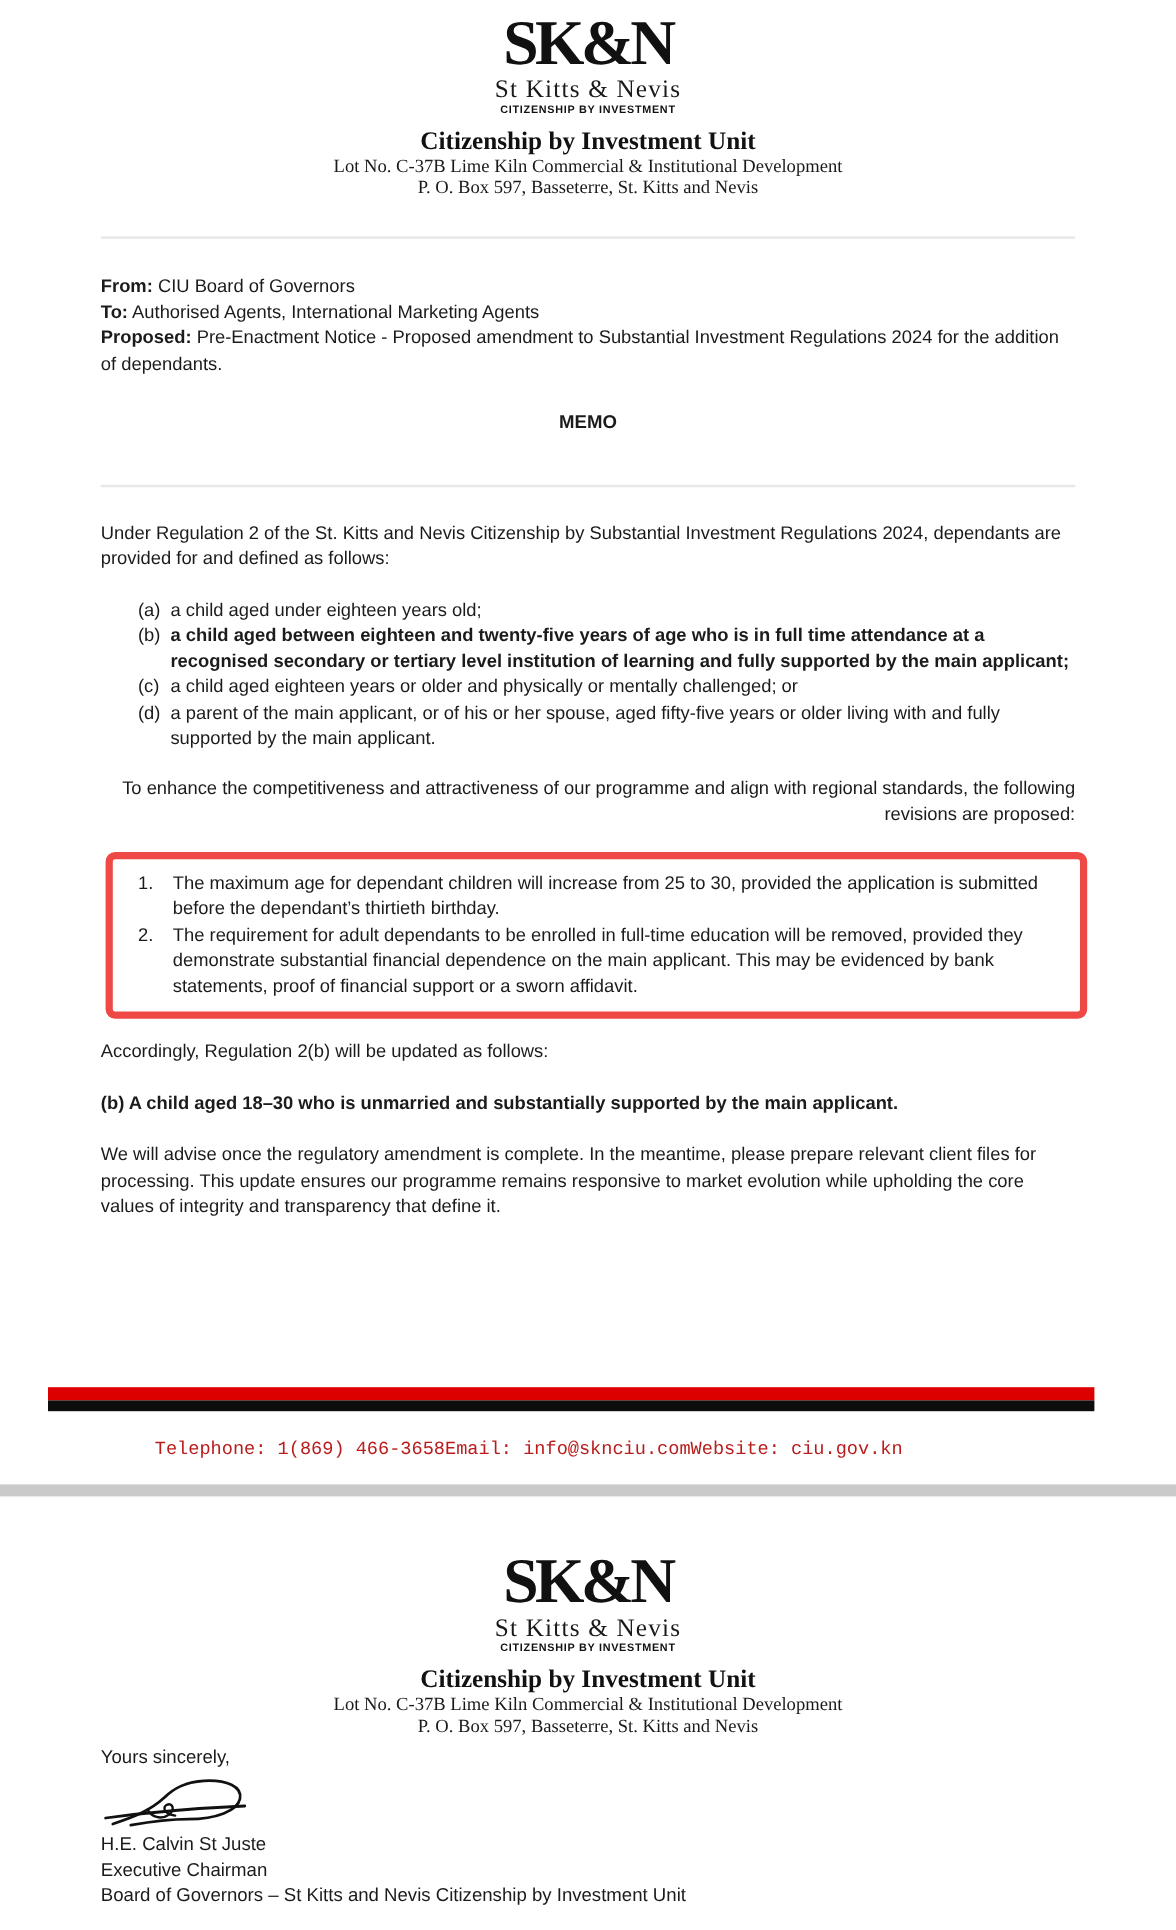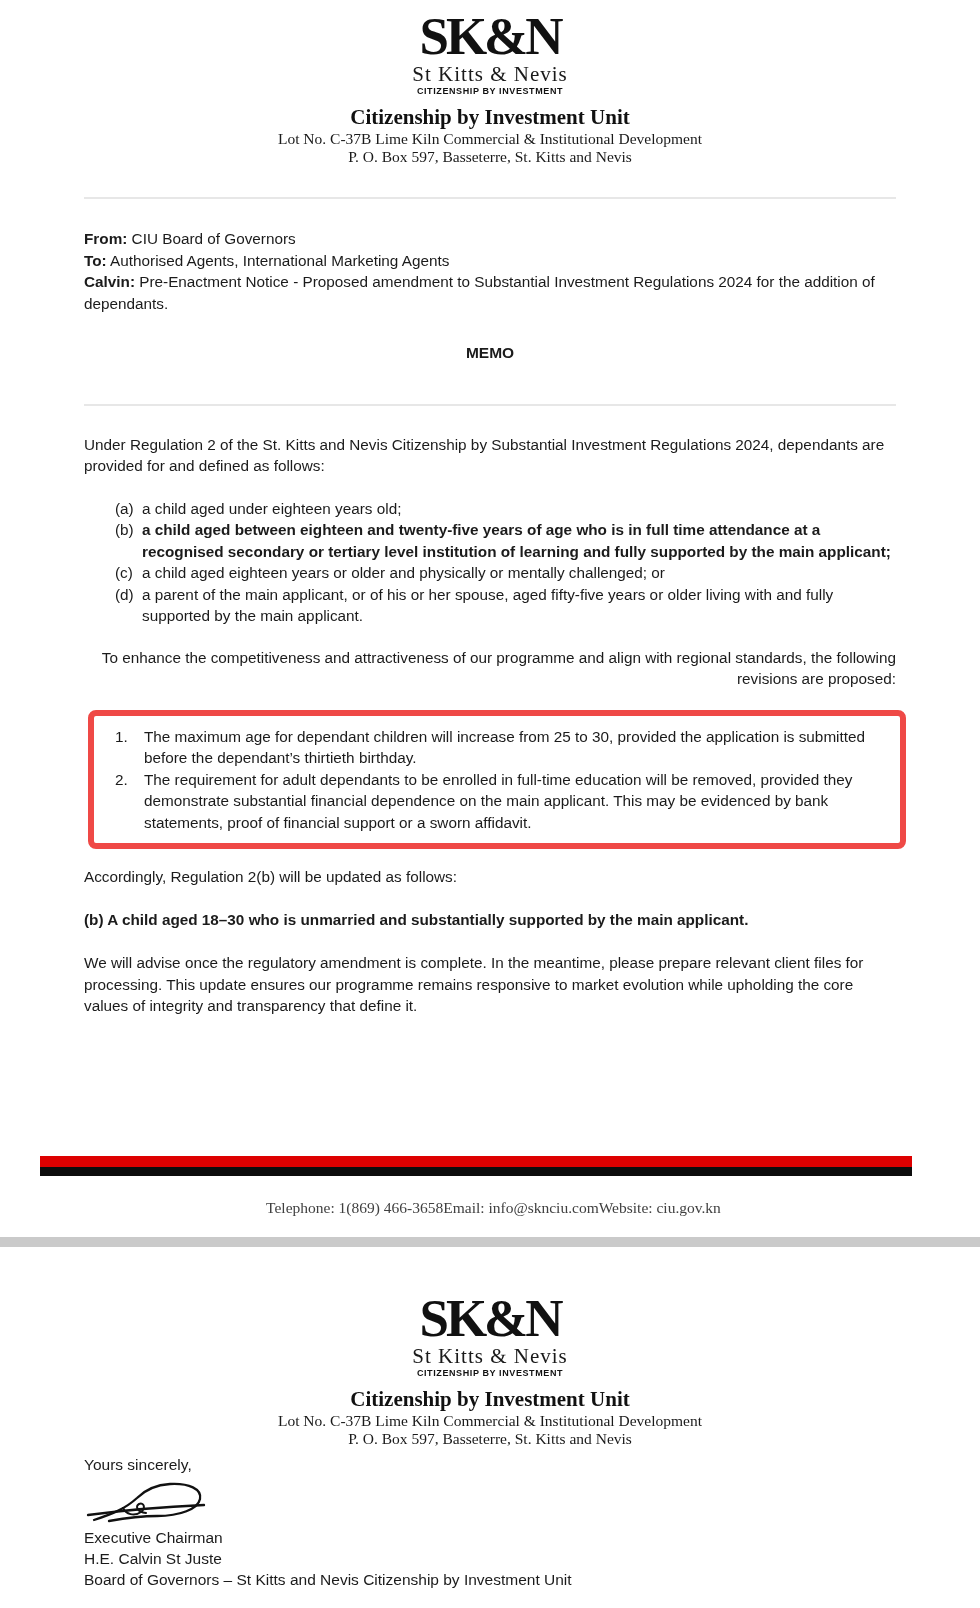--- a/index.html
+++ b/index.html
@@ -44,22 +44,22 @@
   .numlist{margin:0 0 0 21px;}
   .numrow{display:flex;}
   .numrow .marker{width:29px;flex-shrink:0;}
   .numrow .dtext{flex:1;}
 
   .footer-stripes{position:absolute;left:40px;width:872px;bottom:71px;}
   .stripe-red{height:11px;background:var(--stripe_red,#dd0000);}
   .stripe-black{height:9px;background:var(--stripe_black,#0d0d0d);}
   .contact-row{
     position:absolute;left:129px;right:122px;bottom:30px;
-    display:flex;justify-content:center;
-    font-family:Liberation Serif, serif;font-size:15.5px;color:#404040;
+    display:flex;justify-content:flex-start;
+    font-family:Liberation Mono, monospace;font-size:15.5px;color:#b91c1c;
   }
   .page-separator{position:absolute;left:0;right:0;bottom:0;height:10px;background:var(--separator_gray,#cacaca);}
 
   
   .page2{position:relative;height:361px;}
   .p2-header{padding-top:45px;}
   .sig-block{margin:7px 0 0 84px;font-size:15.5px;line-height:21px;}
   .sig-block p{margin:0;}
   .signature-svg{display:block;margin:4px 0 2px 2px;}
 </style>
@@ -76,21 +76,21 @@
     <div class="addr">Lot No. C-37B Lime Kiln Commercial &amp; Institutional Development</div>
     <div class="addr">P. O. Box 597, Basseterre, St. Kitts and Nevis</div>
   </div>
 
   <hr class="rule">
 
   <div class="content">
     <div class="meta">
       <p><span class="b">From:</span> <span>CIU Board of Governors</span></p>
       <p><span class="b">To:</span> <span>Authorised Agents, International Marketing Agents</span></p>
-      <p><span class="b">Calvin:</span> <span>Pre-Enactment Notice - Proposed amendment to Substantial Investment Regulations 2024 for the addition of dependants.</span></p>
+      <p><span class="b">Proposed:</span> <span>Pre-Enactment Notice - Proposed amendment to Substantial Investment Regulations 2024 for the addition of dependants.</span></p>
     </div>
 
     <div class="memo-title">MEMO</div>
   </div>
 
   <hr class="rule2">
 
   <div class="content">
     <p class="para" style="margin-top:28px;">Under Regulation 2 of the St. Kitts and Nevis Citizenship by Substantial Investment Regulations 2024, dependants are provided for and defined as follows:</p>
 
@@ -161,18 +161,18 @@
     <div class="addr">P. O. Box 597, Basseterre, St. Kitts and Nevis</div>
   </div>
 
   <div class="sig-block">
     <p>Yours sincerely,</p>
     <svg class="signature-svg" width="130" height="46" viewBox="0 0 130 46" fill="none" xmlns="http://www.w3.org/2000/svg">
       <path d="M8 41 C 26 35 39 30 51 19 C 58 12 67 6 84 5 C 103 4 116 10 114 20 C 112 30 94 37 71 37 C 56 37 40 39 23 42" stroke="#111" stroke-width="2.3" stroke-linecap="round"></path>
       <path d="M2 36 C 32 32 74 28 118 26" stroke="#111" stroke-width="2.3" stroke-linecap="round"></path>
       <path d="M37 29 C 40 35 48 38 55 33 C 60 29 58 23 53 25 C 49 27 51 33 60 34" stroke="#111" stroke-width="2" stroke-linecap="round"></path>
     </svg>
+    <p>H.E. Calvin St Juste</p>
     <p>Executive Chairman</p>
-    <p>H.E. Calvin St Juste</p>
     <p>Board of Governors – St Kitts and Nevis Citizenship by Investment Unit</p>
   </div>
 
 </div>
 
 </body></html>

